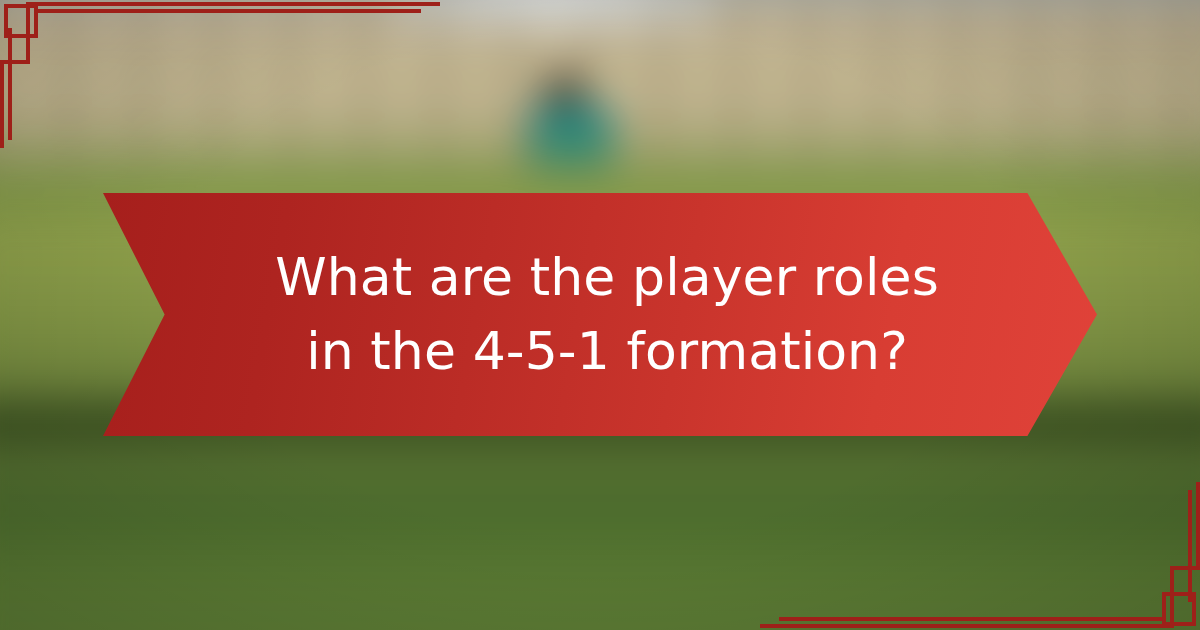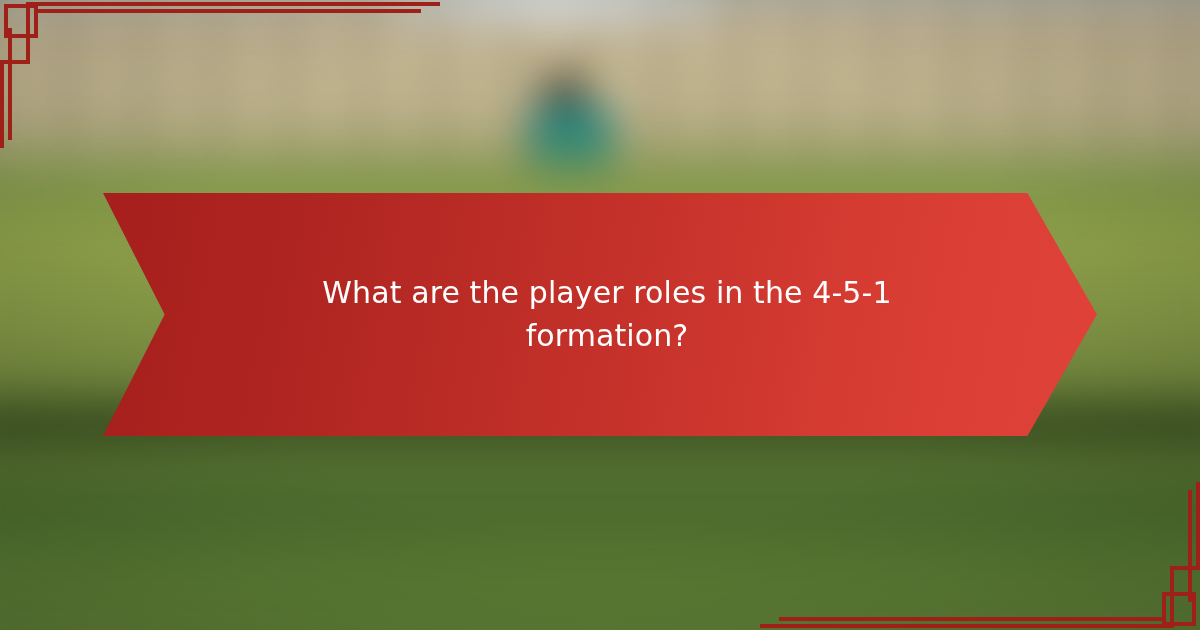--- a/index.html
+++ b/index.html
@@ -141,21 +141,21 @@
         0% 100%,
         6.2% 50%);
     display:flex;
     align-items:center;
     justify-content:center;
   }
   .banner-text {
     width:700px;
     text-align:center;
     color:#ffffff;
-    font-size:30px;
+    font-size:52px;
     line-height:1.42;
     font-weight:400;
     letter-spacing:0.1px;
     font-family:"DejaVu Sans", sans-serif;
     padding-left:14px;
   }
 </style>
 </head>
 <body>
 

